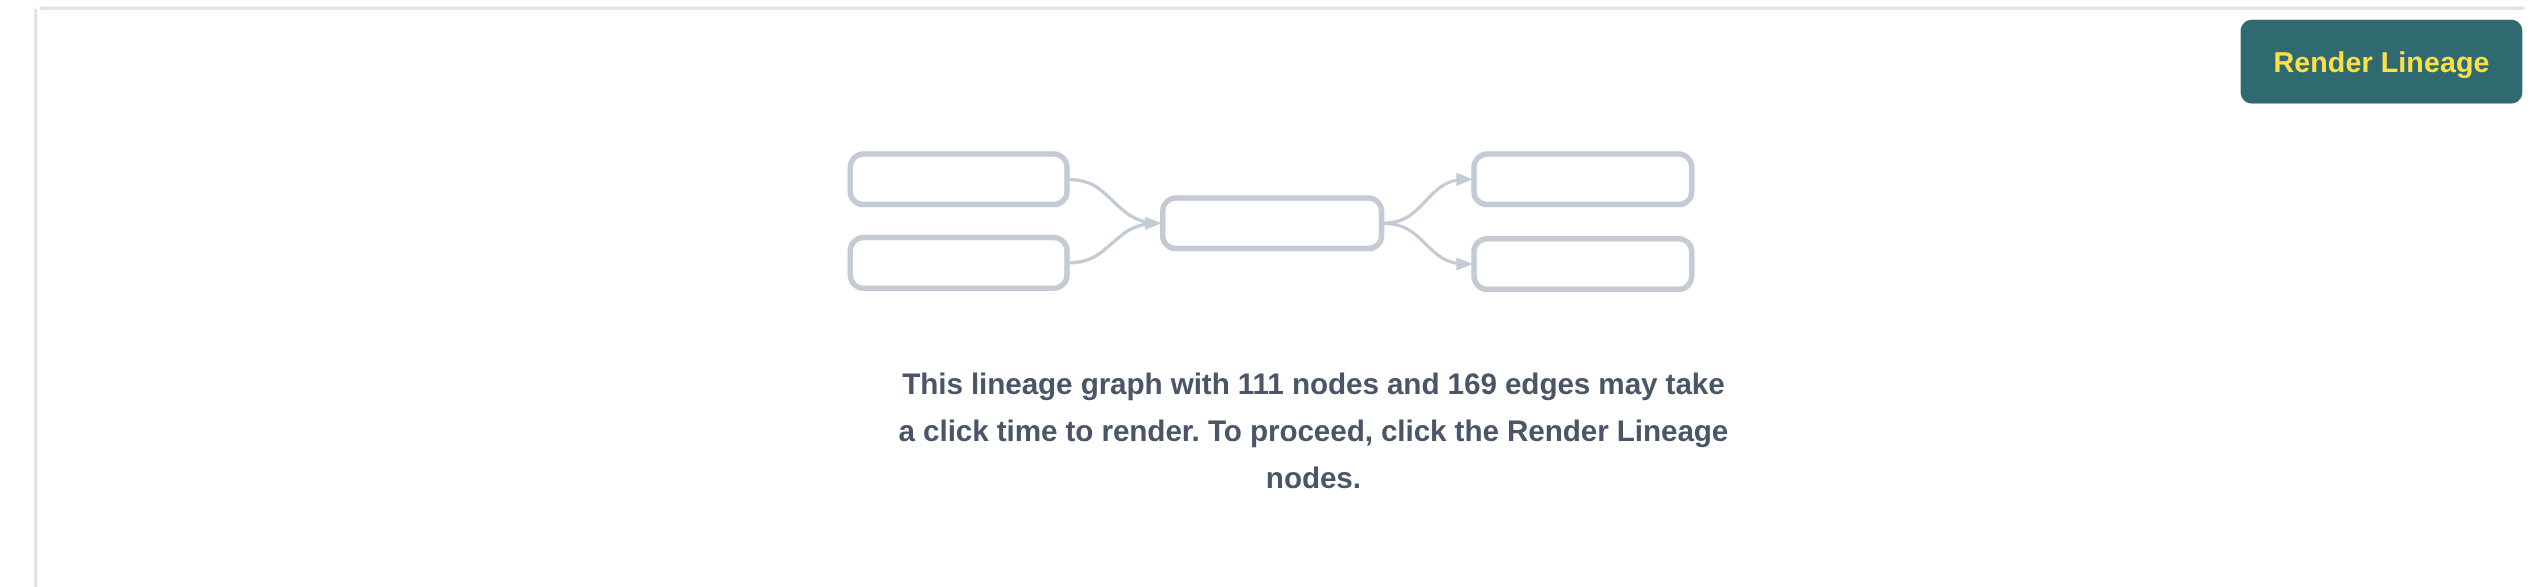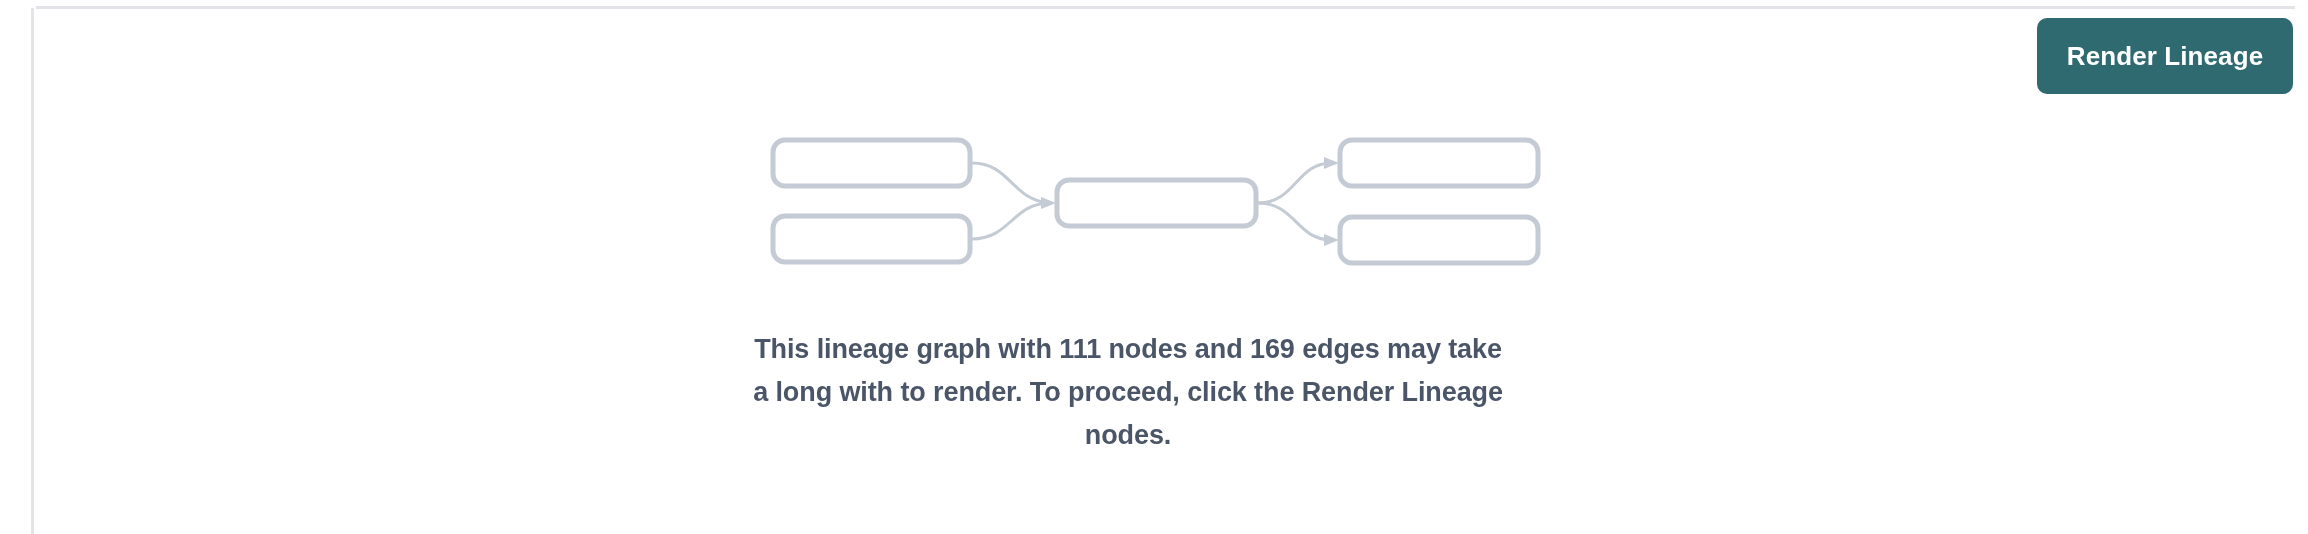--- a/index.html
+++ b/index.html
@@ -44,21 +44,21 @@
   
   .render-button {
     position: absolute;
     left: 2037px;
     top: 18px;
     width: 256px;
     height: 76px;
     border: none;
     border-radius: 10px;
     background: #2e6a70;
-    color: #ffffff;
+    color: #fde047;
     font-family: "Liberation Sans", sans-serif;
     font-size: 26px;
     font-weight: bold;
     letter-spacing: 0.1px;
     cursor: pointer;
     display: flex;
     align-items: center;
     justify-content: center;
     padding: 0;
   }
@@ -87,21 +87,21 @@
     stroke: #c4cbd4;
     stroke-width: 3;
   }
   .gp-arrow {
     fill: #c4cbd4;
   }
 
   
   .message {
     position: absolute;
-    left: 720px;
+    left: 786px;
     top: 328px;
     width: 816px;
     text-align: center;
     color: #4a5568;
     font-family: "Liberation Sans", sans-serif;
     font-size: 27px;
     font-weight: bold;
     line-height: 43px;
     letter-spacing: -0.1px;
   }
@@ -135,17 +135,17 @@
       <rect class="gp-node" x="773" y="140" width="197" height="46" rx="12" ry="12"></rect>
       <rect class="gp-node" x="773" y="216" width="197" height="46" rx="12" ry="12"></rect>
       <rect class="gp-node" x="1057" y="180" width="199" height="46" rx="12" ry="12"></rect>
       <rect class="gp-node" x="1340" y="140" width="198" height="46" rx="12" ry="12"></rect>
       <rect class="gp-node" x="1340" y="217" width="198" height="46" rx="12" ry="12"></rect>
     </svg>
   </div>
 
   <div class="message">
     <div>This lineage graph with 111 nodes and 169 edges may take</div>
-    <div>a long with to render. To proceed, click the Render Lineage</div>
+    <div>a click time to render. To proceed, click the Render Lineage</div>
     <div>nodes.</div>
   </div>
 
 </div>
 
 </body></html>

